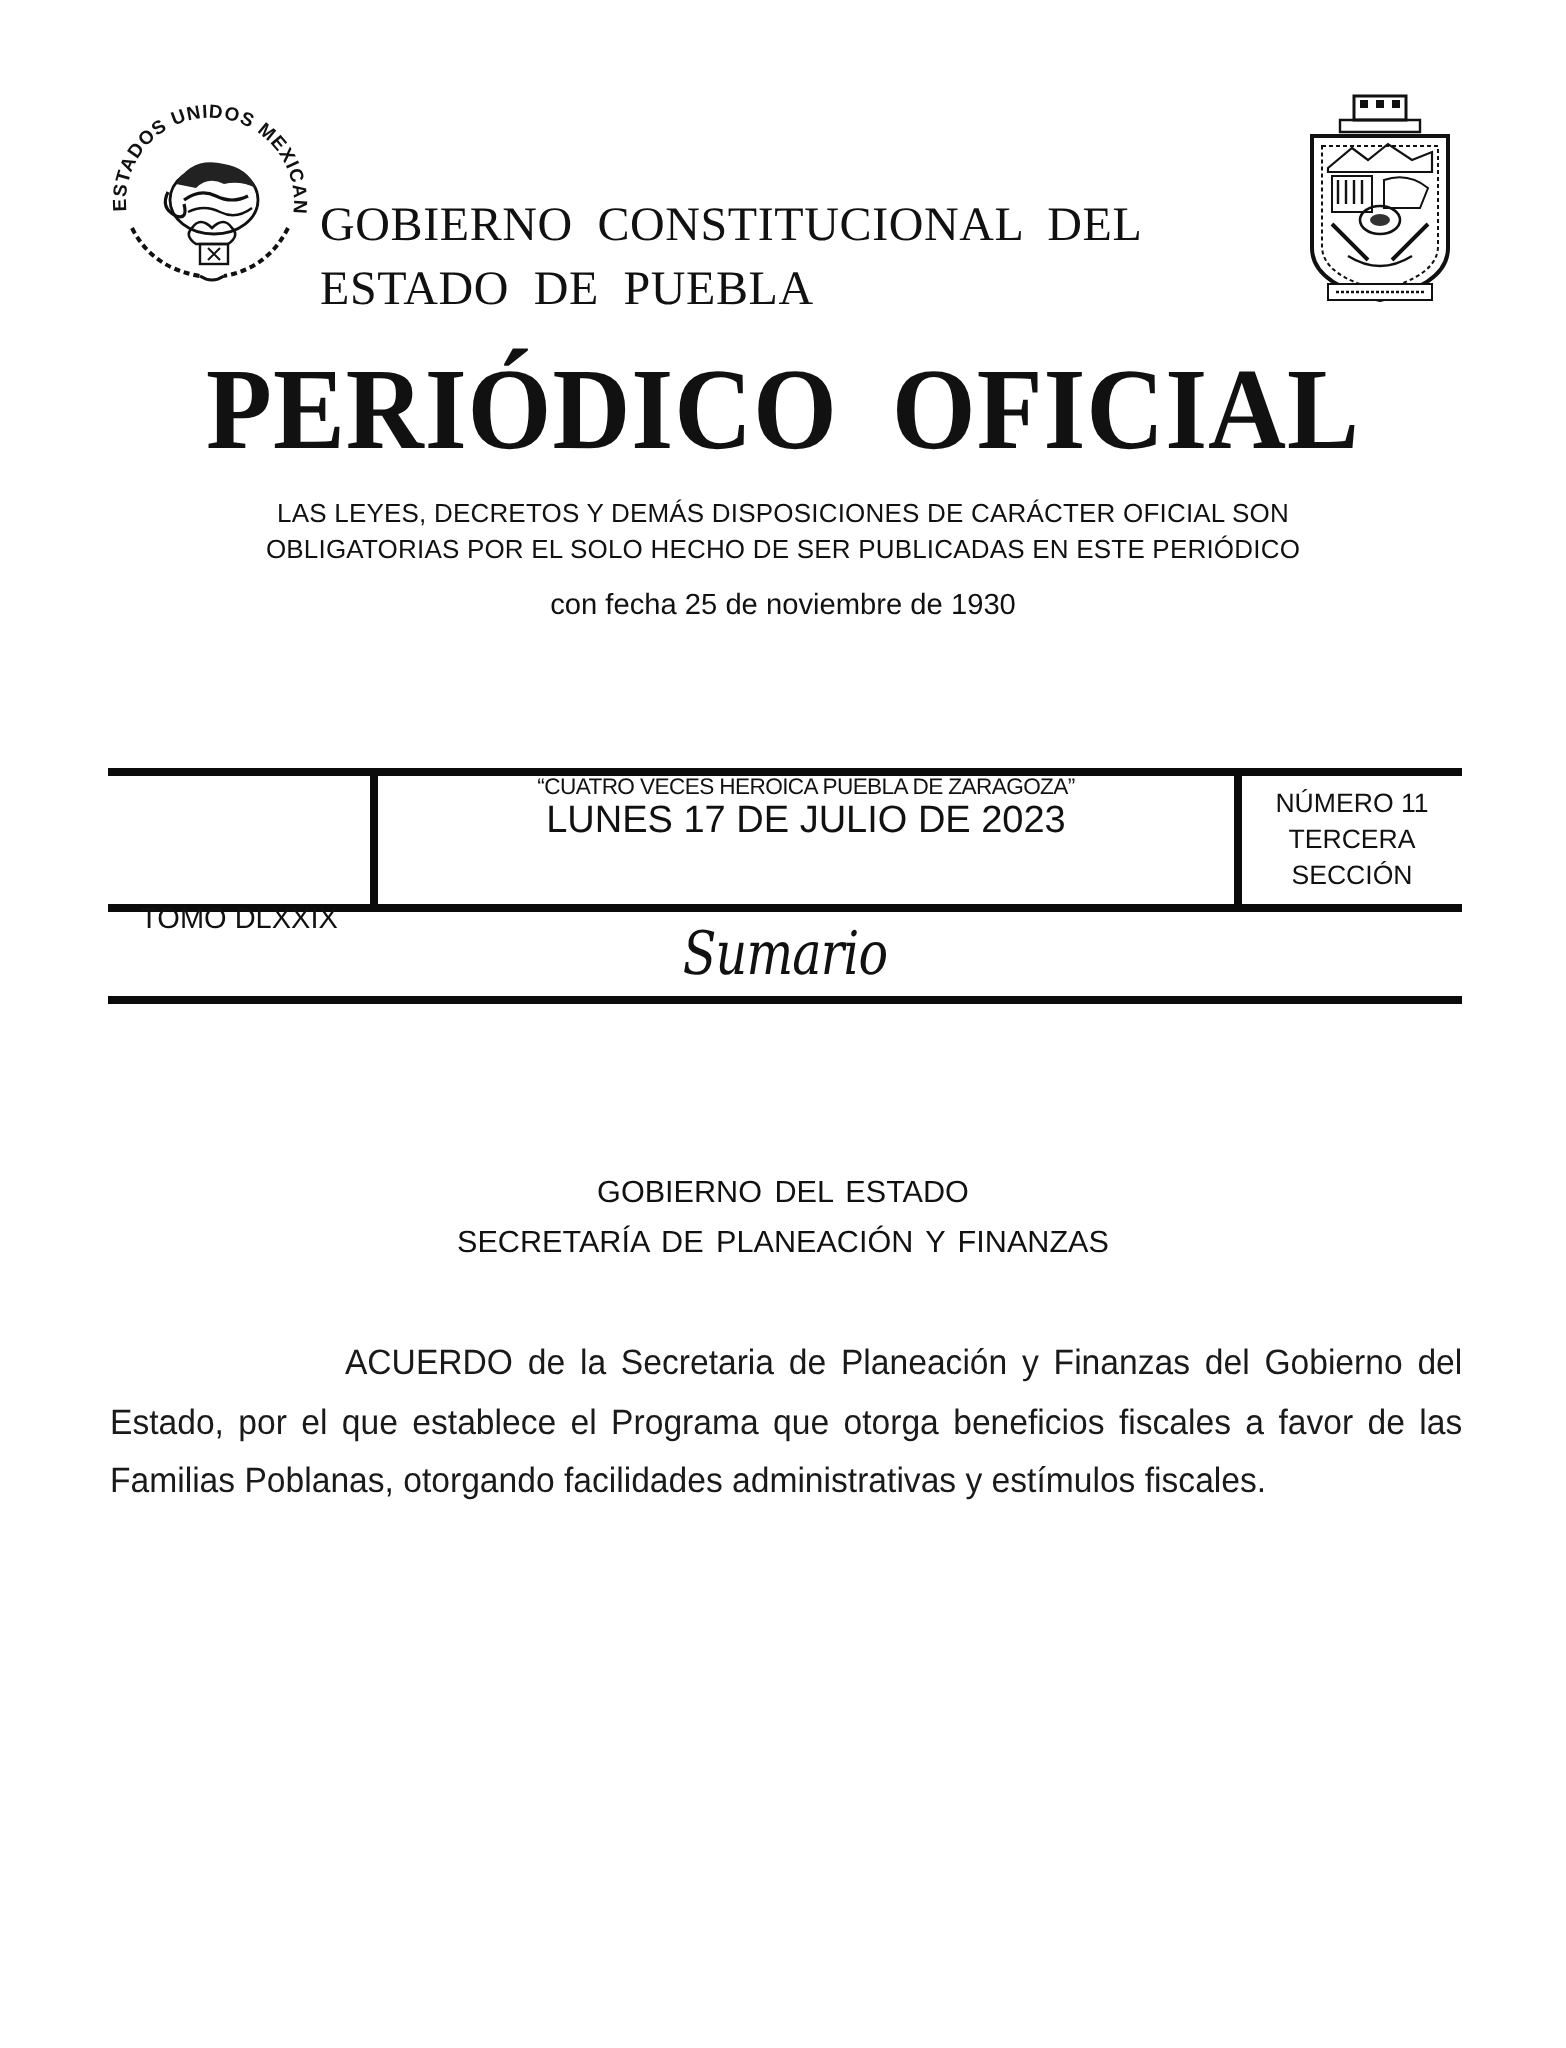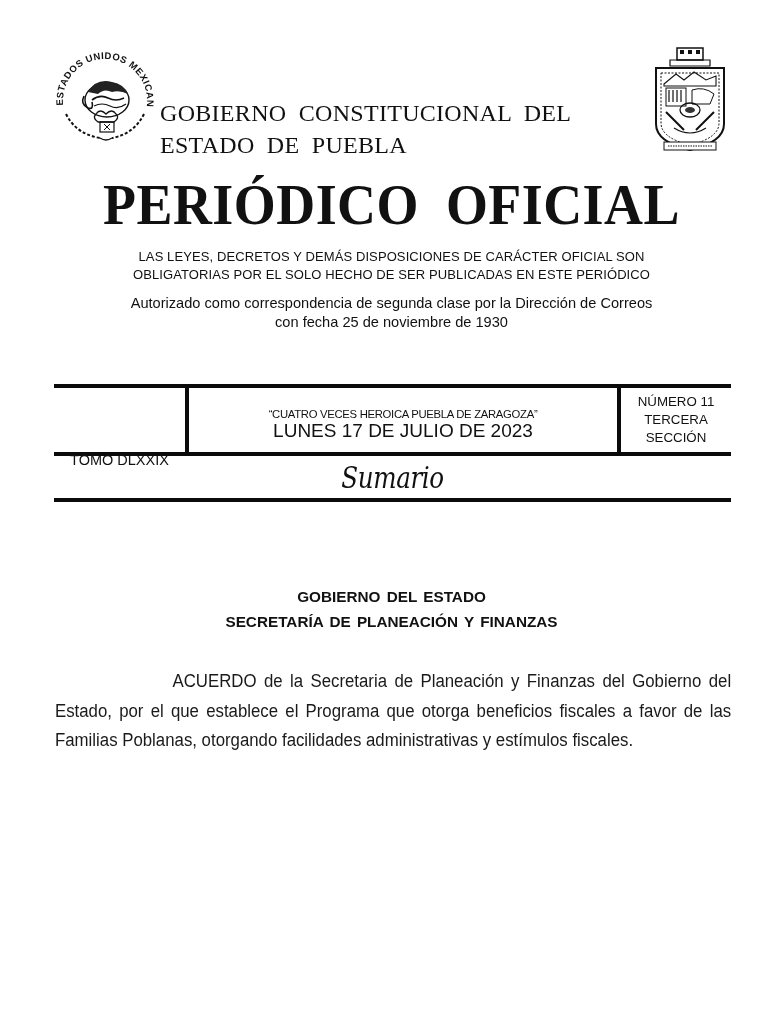--- a/index.html
+++ b/index.html
@@ -38,42 +38,42 @@
     #vline-left { left: 185px; }
     #vline-right { left: 617px; }
 
     .tomo {
       position: absolute; left: 54px; width: 131px; top: 388px; height: 64px;
       display: flex; align-items: center; justify-content: center;
       font-size: 14.5px;
       margin-top: 40px;
     }
     .center-box {
-      position: absolute; left: 189px; width: 428px; top: 392px; height: 64px;
+      position: absolute; left: 189px; width: 428px; top: 372px; height: 64px;
       display: flex; flex-direction: column; align-items: center; justify-content: center;
       text-align: center;
     }
     .center-box .motto { font-size: 11.3px; letter-spacing: -0.3px; line-height: 15px; margin-top: -2px; }
     .center-box .date { font-size: 19px; line-height: 18px; }
     .numero {
       position: absolute; left: 621px; width: 110px; top: 388px; height: 64px;
       display: flex; flex-direction: column; align-items: center; justify-content: center;
       font-size: 13.3px; line-height: 18px; text-align: center;
     }
 
     .sumario {
       position: absolute; left: 54px; width: 677px; top: 458px; height: 40px;
       text-align: center; font-family: "DejaVu Serif", serif; font-style: italic;
       font-size: 30px; line-height: 40px; letter-spacing: -0.5px;
       transform: scaleX(0.82);
     }
 
     .section-heading {
       position: absolute; left: 100px; width: 583px; top: 584px;
-      text-align: center; font-weight: bold; font-size: 15.3px; line-height: 25px;
+      text-align: center; font-weight: normal; font-size: 15.3px; line-height: 25px;
       word-spacing: 2px;
     }
 
     .body-text {
       position: absolute; left: 55px; width: 676px; top: 667px;
       font-size: 17.6px; line-height: 29.5px; text-align: justify;
       text-indent: 123px; color: #1a1a1a;
       transform: scaleX(0.955); transform-origin: left top;
       width: 708px;
     }
@@ -140,21 +140,20 @@
 </div>
 
 <div class="periodico">PERIÓDICO OFICIAL</div>
 
 <div class="leyes">
   <div>LAS LEYES, DECRETOS Y DEMÁS DISPOSICIONES DE CARÁCTER OFICIAL SON</div>
   <div>OBLIGATORIAS POR EL SOLO HECHO DE SER PUBLICADAS EN ESTE PERIÓDICO</div>
 </div>
 
 <div class="autorizado">
-  <div>Autorizado como correspondencia de segunda clase por la Dirección de Correos</div>
   <div>con fecha 25 de noviembre de 1930</div>
 </div>
 
 <div class="hline" id="line-top"></div>
 <div class="hline" id="line-mid"></div>
 <div class="hline" id="line-bot"></div>
 <div class="vline" id="vline-left"></div>
 <div class="vline" id="vline-right"></div>
 
 <div class="tomo">TOMO DLXXIX</div>

